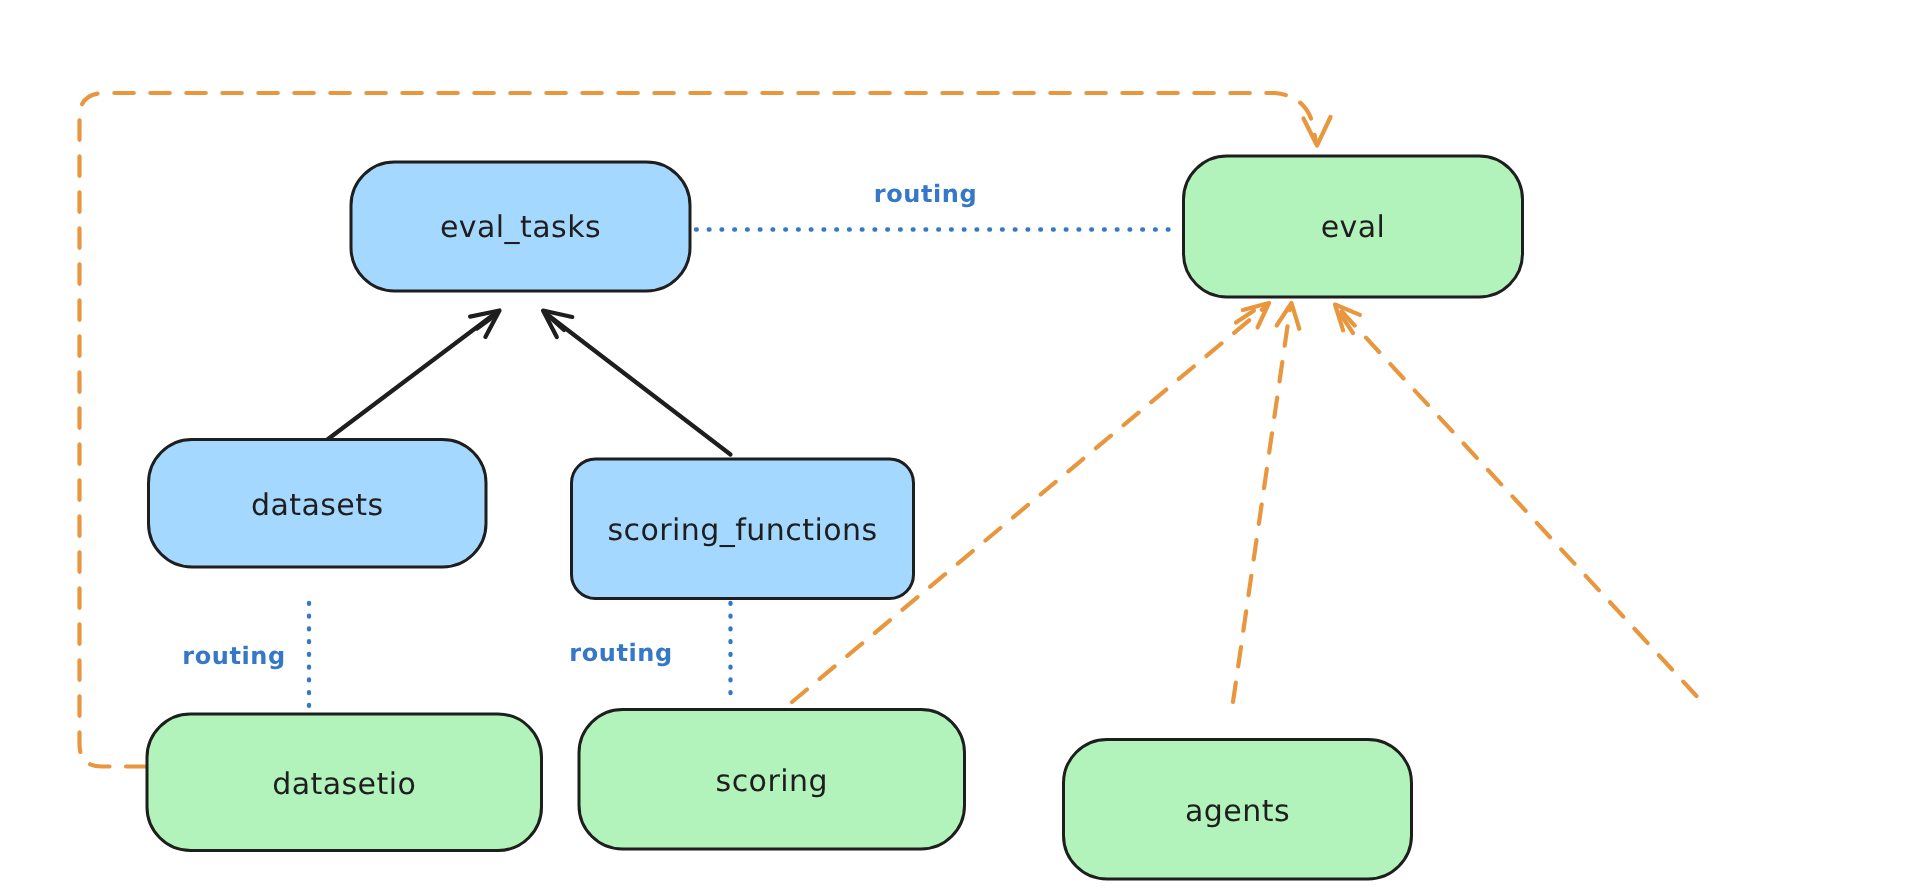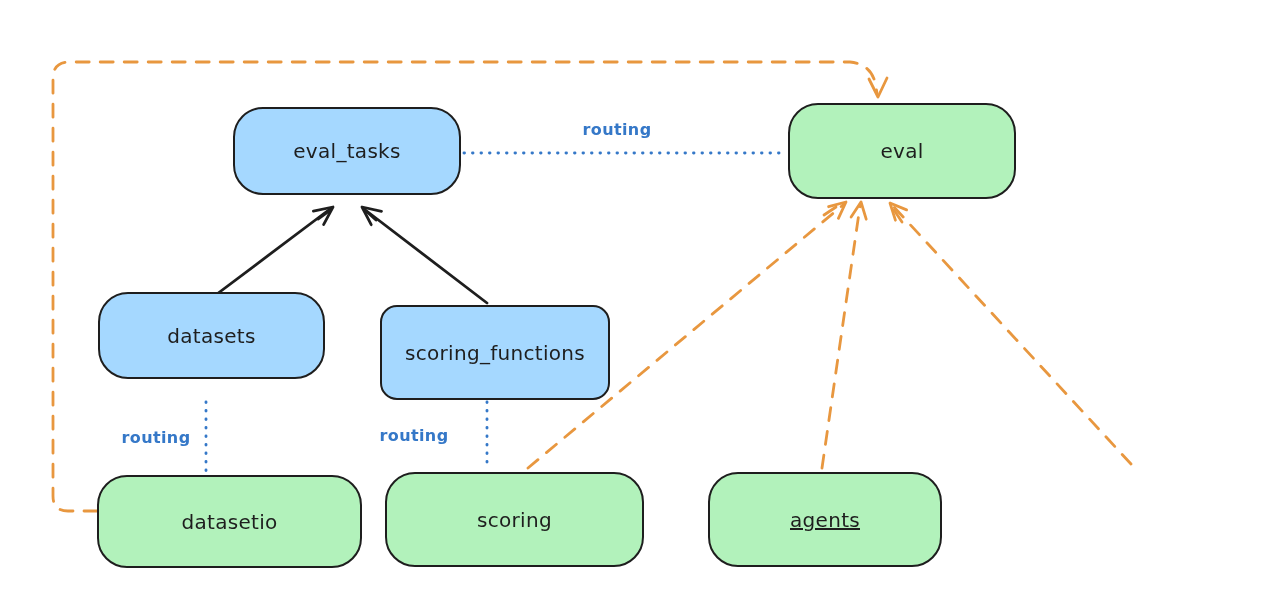--- a/index.html
+++ b/index.html
@@ -114,21 +114,21 @@
   </div>
 
   <div class="node green" style="left:97px; top:475px; width:265px; height:93px;">
     <span>datasetio</span>
   </div>
 
   <div class="node green" style="left:385px; top:472px; width:259px; height:95px;">
     <span>scoring</span>
   </div>
 
-  <div class="node green" style="left:708px; top:472px; width:234px; height:95px;text-decoration:underline;">
+  <div class="node green" style="left:708px; top:492px; width:234px; height:95px;">
     <span>agents</span>
   </div>
 
 
   <div class="edge-label" style="left:617px; top:129px;">routing</div>
   <div class="edge-label" style="left:156px; top:437px;">routing</div>
   <div class="edge-label" style="left:414px; top:435px;">routing</div>
 
 </div>
 

